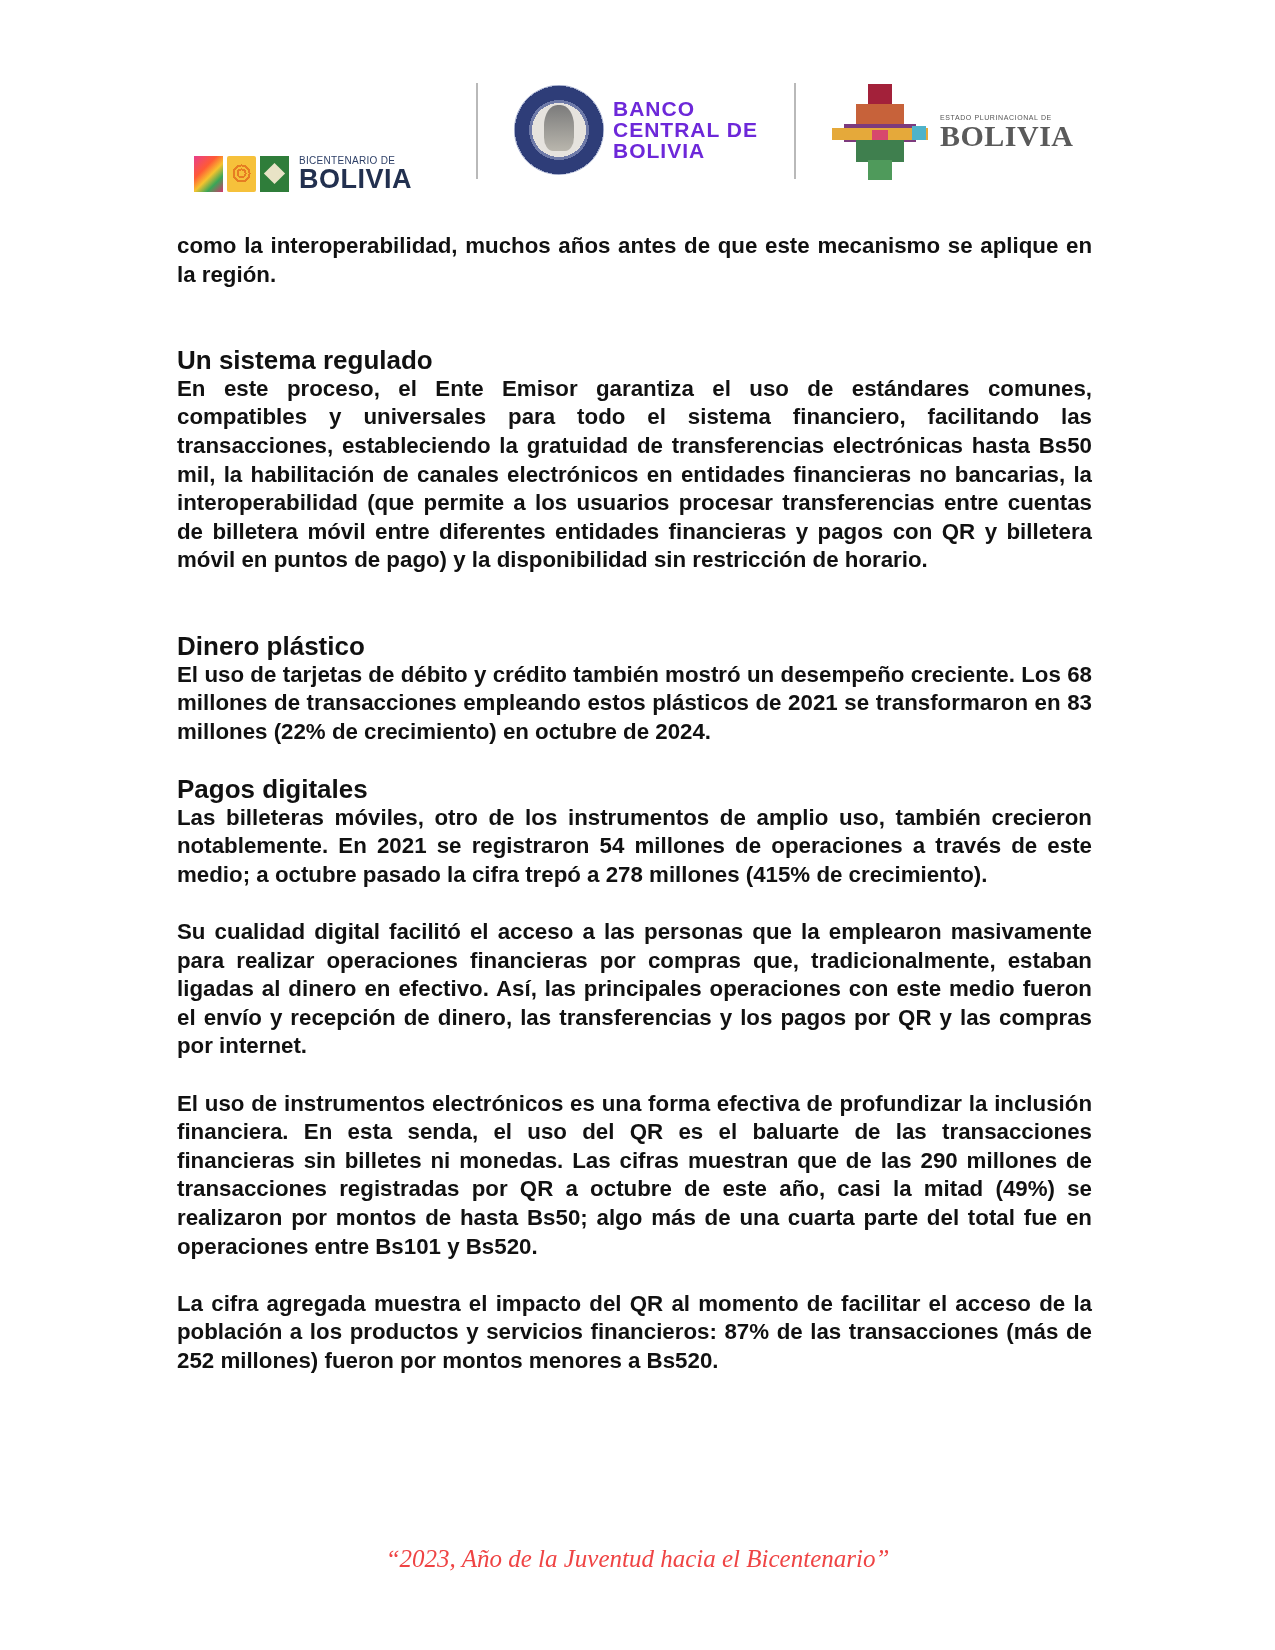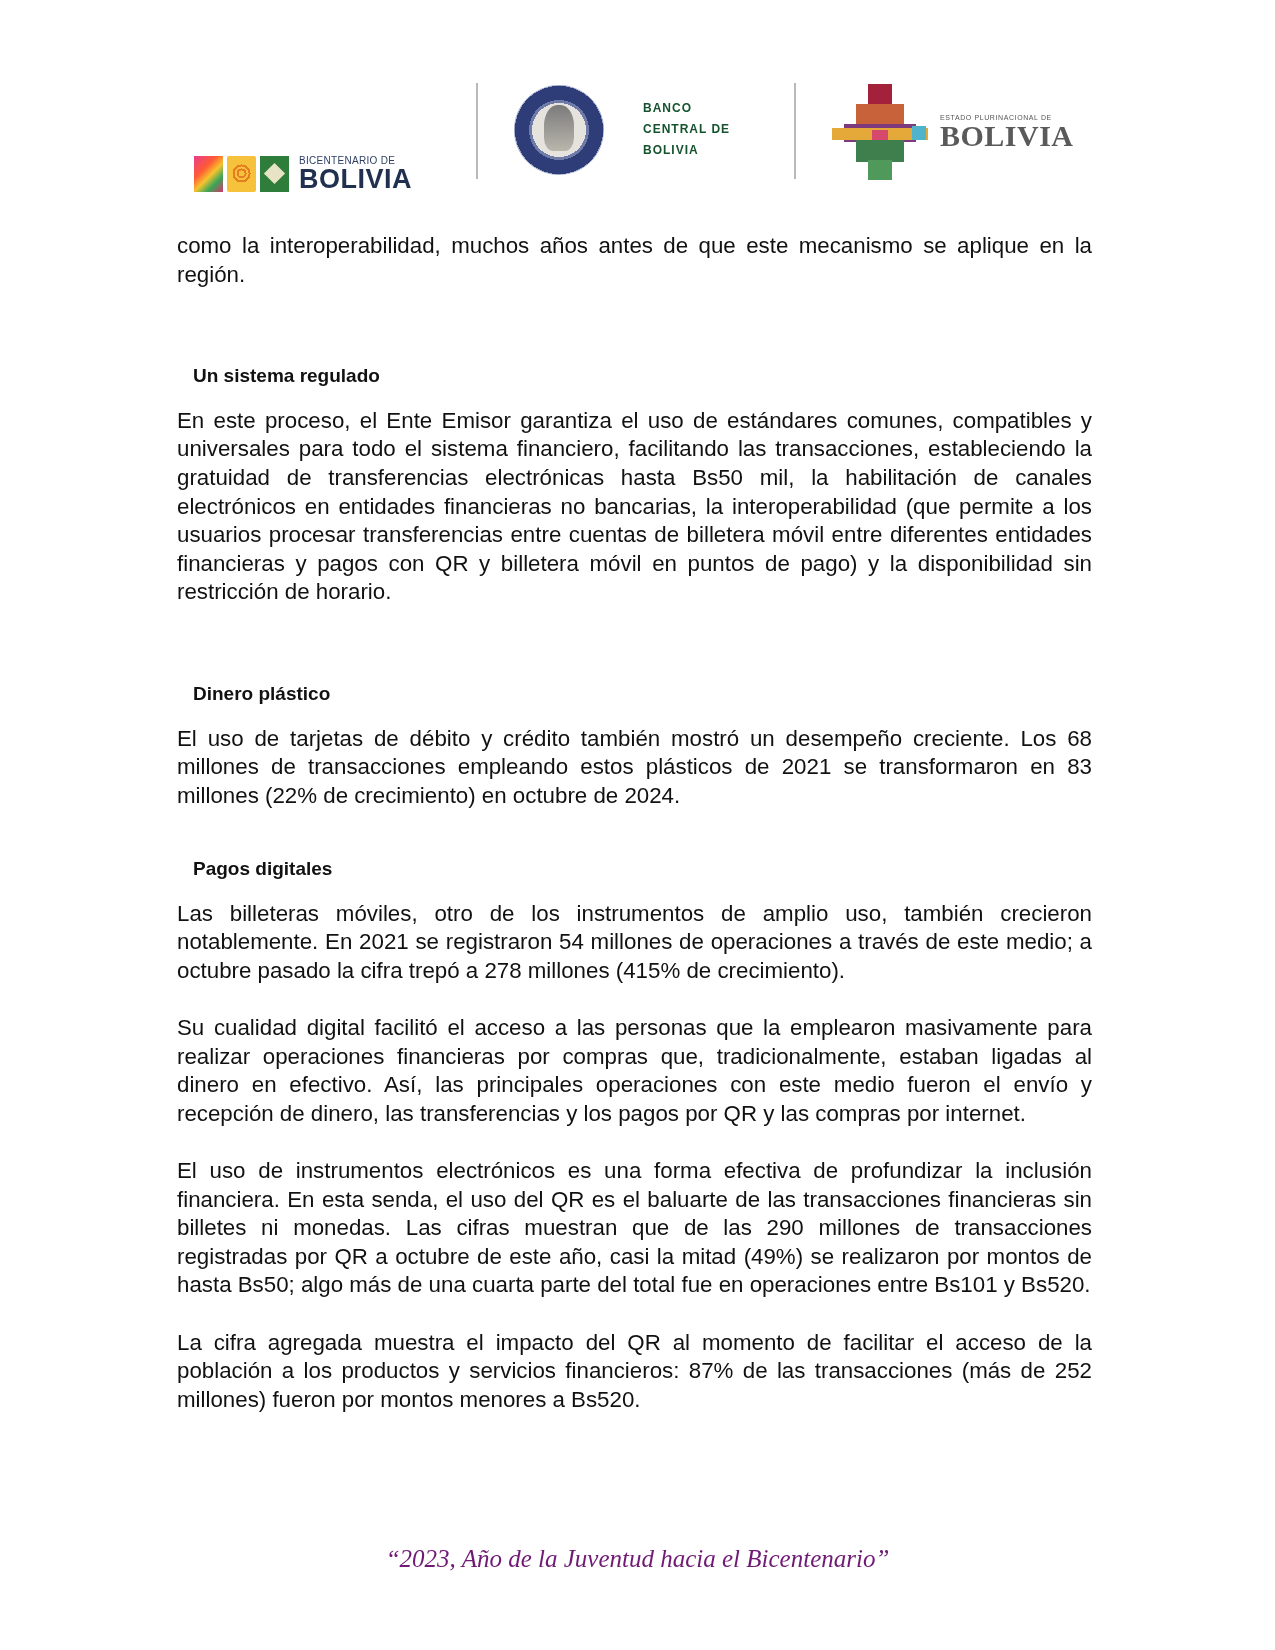--- a/index.html
+++ b/index.html
@@ -18,40 +18,40 @@
     .l1text { margin-left: 6px; line-height: 1; }
     .l1small { font-family: "Liberation Sans", sans-serif; font-size: 10px; color: #2c3e66; letter-spacing: 0.3px; }
     .l1big { font-family: "Liberation Sans", sans-serif; font-weight: bold; font-size: 27px; color: #22304f; letter-spacing: 0.5px; }
     .vline { position: absolute; top: 5px; width: 2px; height: 96px; background: #b9b9b9; }
     .vline.v1 { left: 476px; }
     .vline.v2 { left: 794px; }
     .seal { position: absolute; left: 514px; top: 7px; width: 90px; height: 90px; border-radius: 50%;
       background: radial-gradient(circle,#e6e3de 0 27px,#6e7aa8 27px 30px,#2e3d78 30px 44px,#9aa4c6 44px 45px); }
     .seal::after { content:""; position:absolute; left:30px; top:20px; width:30px; height:46px; border-radius: 45% 45% 30% 30%;
       background: linear-gradient(#7b7b7b,#b9b6ad); }
-    .bcb { position: absolute; left: 643px; top: 20px; font-family: "Liberation Sans", sans-serif; font-weight: bold;
-      font-size: 12px; line-height: 21px; color: #14532d; letter-spacing: 1px; }
+    .bcb { position: absolute; left: 613px; top: 20px; font-family: "Liberation Sans", sans-serif; font-weight: bold;
+      font-size: 21px; line-height: 21px; color: #6d28d9; letter-spacing: 1px; }
     .mosaic { position: absolute; left: 832px; top: 6px; width: 96px; height: 96px; }
     .mosaic span { position: absolute; }
     .epb { position: absolute; left: 940px; top: 36px; line-height: 1; }
     .epb-small { font-family: "Liberation Sans", sans-serif; font-size: 7px; color: #555; letter-spacing: 0.6px; }
     .epb-big { font-family: "Liberation Serif", serif; font-weight: bold; font-size: 30px; color: #5a5a5a; letter-spacing: 0.5px; }
 
     .content {
       position: absolute; left: 177px; top: 232px; width: 915px;
       font-family: "Liberation Sans", sans-serif; font-size: 22.3px; line-height: 28.6px; color: #111;
     }
-    .content p { margin: 0; text-align: justify; }
-    .content h3 { margin: 16px; font-size: 19px; font-weight: bold; line-height: 28.6px; }
+    .content p { margin: 0; text-align: justify; font-weight: bold; }
+    .content h3 { margin: 0; font-size: 26px; font-weight: bold; line-height: 28.6px; }
     .gap1 { height: 57px; }
     .gap2 { height: 28.6px; }
 
     .footer {
       position: absolute; left: 0; top: 1545px; width: 1275px; text-align: center;
-      font-family: "Liberation Serif", serif; font-style: italic; font-size: 25px; color: #701a75;
+      font-family: "Liberation Serif", serif; font-style: italic; font-size: 25px; color: #ef4444;
     }
   </style>
 </head>
 <body>
 
 <div class="header">
   <div class="logo1">
     <div class="sq a"></div>
     <div class="sq b"></div>
     <div class="sq c"></div>

